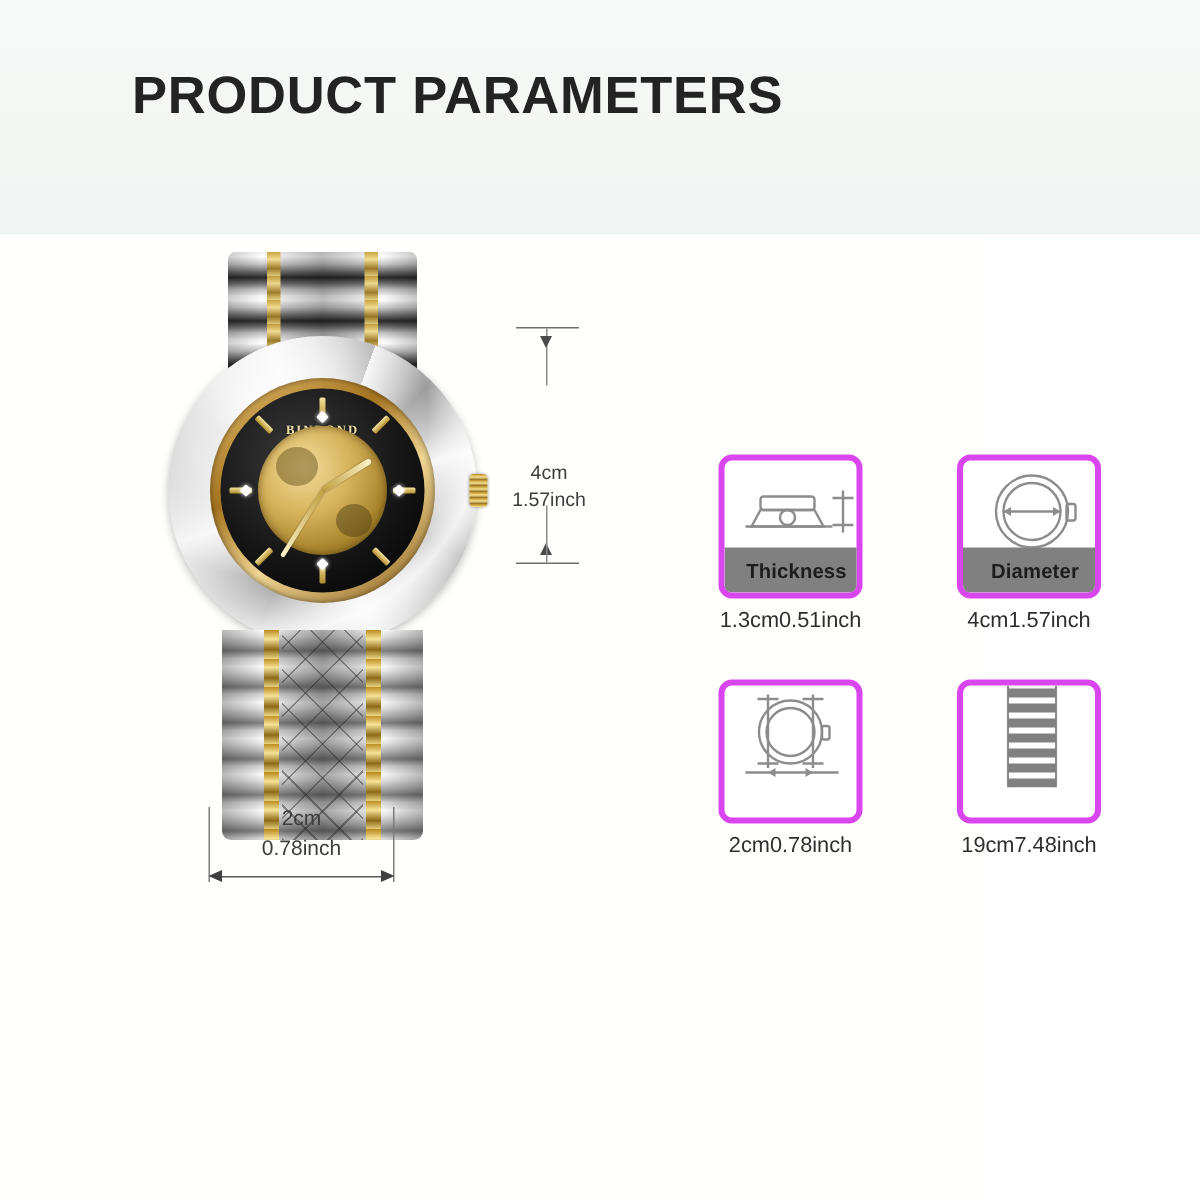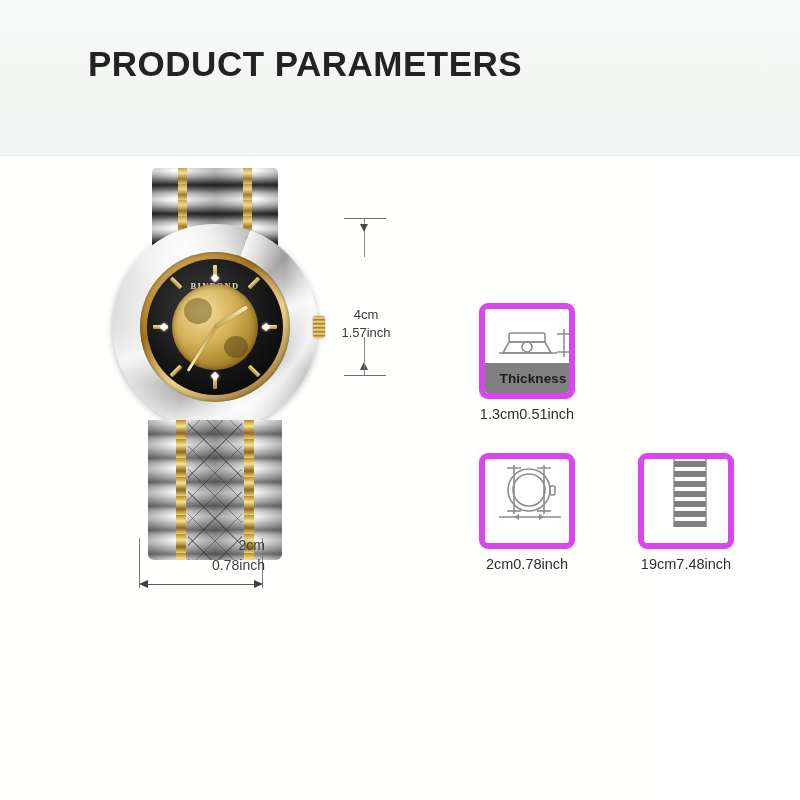--- a/index.html
+++ b/index.html
@@ -157,32 +157,32 @@
   }
 
   .dim-h { position:absolute; left:137px; top:534px; width:128px; height:60px; }
   .dim-h .cap { position:absolute; top:4px; width:1px; height:50px; background:#7c7c7c; }
   .dim-h .cap.l { left:2px; } .dim-h .cap.r { right:2px; }
   .dim-h .rule { position:absolute; left:8px; right:8px; top:50px; height:1px; background:#5a5a5a; }
   .dim-h .arw { position:absolute; top:46px; width:0; height:0; border-top:4px solid transparent; border-bottom:4px solid transparent; }
   .dim-h .arw.l { left:2px; border-right:9px solid #3f3f3f; }
   .dim-h .arw.r { right:2px; border-left:9px solid #3f3f3f; }
   .dim-h .lbl {
-    position:absolute; left:0; right:0; top:2px; text-align:right;
+    position:absolute; left:0; right:0; top:2px; text-align:center;
     font-size:14px; color:#3d3d3d; line-height:1.4; white-space:nowrap;
   }
 
   
   .specs { position:absolute; left:479px; top:303px; width:285px; }
   .spec-row { display:flex; gap:63px; }
   .spec-row + .spec-row { margin-top:31px; }
   .spec { width:96px; }
   .spec-card {
     position:relative; width:96px; height:96px; border-radius:9px;
-    background:#ffffff; border:6px solid #d946ef; overflow:hidden;text-align:right;
+    background:#ffffff; border:4px solid #d946ef; overflow:hidden;text-align:right;
   }
   .spec-icon { position:absolute; left:0; top:0; width:96px; height:68px; }
   .spec-label {
     position:absolute; left:0; bottom:0; width:96px; height:30px;
     background:#808080; color:#1c1c1c;
     font-size:13.5px; font-weight:700;
     display:flex; align-items:center; justify-content:center;
     letter-spacing:.1px;
   }
   .spec-value {
@@ -280,20 +280,36 @@
               <line x1="79" y1="20" x2="79" y2="48"></line>
               <line x1="72" y1="25" x2="86" y2="25"></line>
               <line x1="72" y1="43" x2="86" y2="43"></line>
             </g>
           </svg>
           <div class="spec-label">Thickness</div>
         </div>
         <div class="spec-value">1.3cm0.51inch</div>
       </div>
 
+      <div class="spec">
+        <div class="spec-card">
+          <svg class="spec-icon" viewBox="0 0 96 68">
+            <g fill="none" stroke="#8c8c8c" stroke-width="1.6">
+              <circle cx="46" cy="34" r="24"></circle>
+              <circle cx="46" cy="34" r="19"></circle>
+              <line x1="27" y1="34" x2="65" y2="34"></line>
+              <path d="M27 34 l5 -3 v6 z" fill="#8c8c8c" stroke="none"></path>
+              <path d="M65 34 l-5 -3 v6 z" fill="#8c8c8c" stroke="none"></path>
+              <rect x="69" y="29" width="6" height="11" rx="1.5"></rect>
+            </g>
+          </svg>
+          <div class="spec-label">Diameter</div>
+        </div>
+        <div class="spec-value">4cm1.57inch</div>
+      </div>
     </div>
 
     <div class="spec-row">
 
       <div class="spec">
         <div class="spec-card">
           <svg class="spec-icon" viewBox="0 0 96 68">
             <g fill="none" stroke="#8c8c8c" stroke-width="1.6">
               <circle cx="44" cy="31" r="21"></circle>
               <circle cx="44" cy="31" r="16"></circle>

